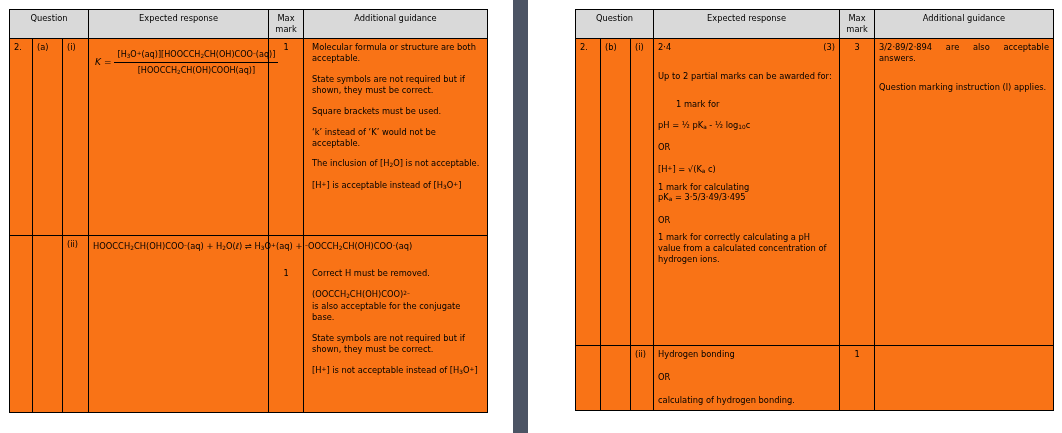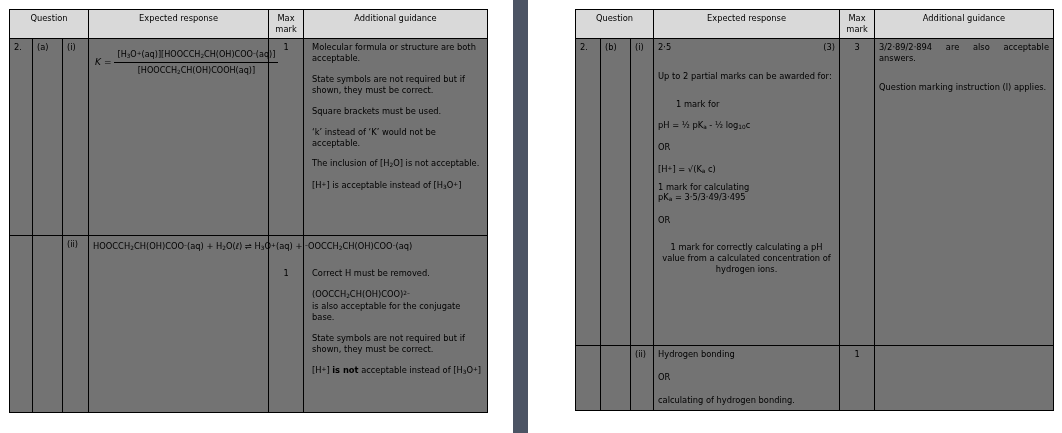--- a/index.html
+++ b/index.html
@@ -11,21 +11,21 @@
   }
   .page-wrap{position:absolute;inset:0;display:block;}
 
   .divider{
     position:absolute;left:513px;top:0;width:15px;height:433px;
     background:#4c5464;
   }
 
   table.mark-table{
     position:absolute;border-collapse:collapse;table-layout:fixed;
-    background:#737373;
+    background:#f97316;
   }
   table.mark-table td, table.mark-table th{
     border:1px solid #000;
     vertical-align:top;
     padding:3px 4px 3px 4px;
     font-weight:normal;
     font-size:8.3px;
     line-height:1.32;
   }
   th.hdr{
@@ -57,21 +57,21 @@
 
   .qnum{text-align:left;font-weight:bold;padding-left:4px;}
   .qpart{text-align:left;padding-left:5px;}
   .qsub{text-align:left;padding-left:5px;}
   .mm{text-align:center;font-weight:bold;}
   .justify{text-align:justify;}
 
   .blk{margin:0 0 10px 4px;}
   .blk:last-child{margin-bottom:0;}
   .nogap{margin:0;}
-  b.em{font-weight:bold;}
+  b.em{font-weight:normal;}
 
   
   .kexpr{display:flex;align-items:center;margin:7px 0 2px 2px;white-space:nowrap;}
   .kexpr .kvar{font-style:italic;font-size:9px;margin-right:3px;}
   .frac{display:inline-flex;flex-direction:column;align-items:center;}
   .frac .num{padding:0 3px 1px 3px;border-bottom:1px solid #000;font-size:8.1px;white-space:nowrap;}
   .frac .den{padding:2px 3px 0 3px;font-size:8.1px;white-space:nowrap;}
 
   .eqline{white-space:nowrap;font-size:8.3px;margin:2px 0 0 0;position:relative;z-index:5;}
   .overflow-cell{overflow:visible;}
@@ -176,31 +176,31 @@
       </tr>
     </thead>
     <tbody>
 
       <tr>
         <td class="qnum">2.</td>
         <td class="qpart">(b)</td>
         <td class="qsub">(i)</td>
         <td style="height:300px;">
           <p class="nogap">
-            <span>2·5</span>
+            <span>2·4</span>
             <span class="three-right">(3)</span>
           </p>
           <p style="margin:18px 0 0 0;">Up to 2 partial marks can be awarded for:</p>
           <p style="margin:17px 0 0 18px;">1 mark for</p>
           <p style="margin:10px 0 0 0;">pH = ½ pK<sub>a</sub> - ½ log<sub>10</sub>c</p>
           <p style="margin:10px 0 0 0;">OR</p>
           <p style="margin:11px 0 0 0;">[H<sup>+</sup>] = <span class="sqrt">√</span>(K<sub>a</sub> c)</p>
           <p style="margin:6px 0 0 0;">1 mark for calculating<br>pK<sub>a</sub> = 3·5/3·49/3·495</p>
           <p style="margin:11px 0 0 0;">OR</p>
-          <p style="margin:16px 0 0 0;text-align:center;">1 mark for correctly calculating a pH value from a calculated concentration of hydrogen ions.</p>
+          <p style="margin:6px 0 0 0;">1 mark for correctly calculating a pH value from a calculated concentration of hydrogen ions.</p>
         </td>
         <td class="mm">3</td>
         <td class="justify">
           <p class="nogap">3/2·89/2·894 are also acceptable answers.</p>
           <p style="margin:18px 0 0 0;text-align:left;">Question marking instruction (l) applies.</p>
         </td>
       </tr>
 
       <tr>
         <td class="qnum"></td>

